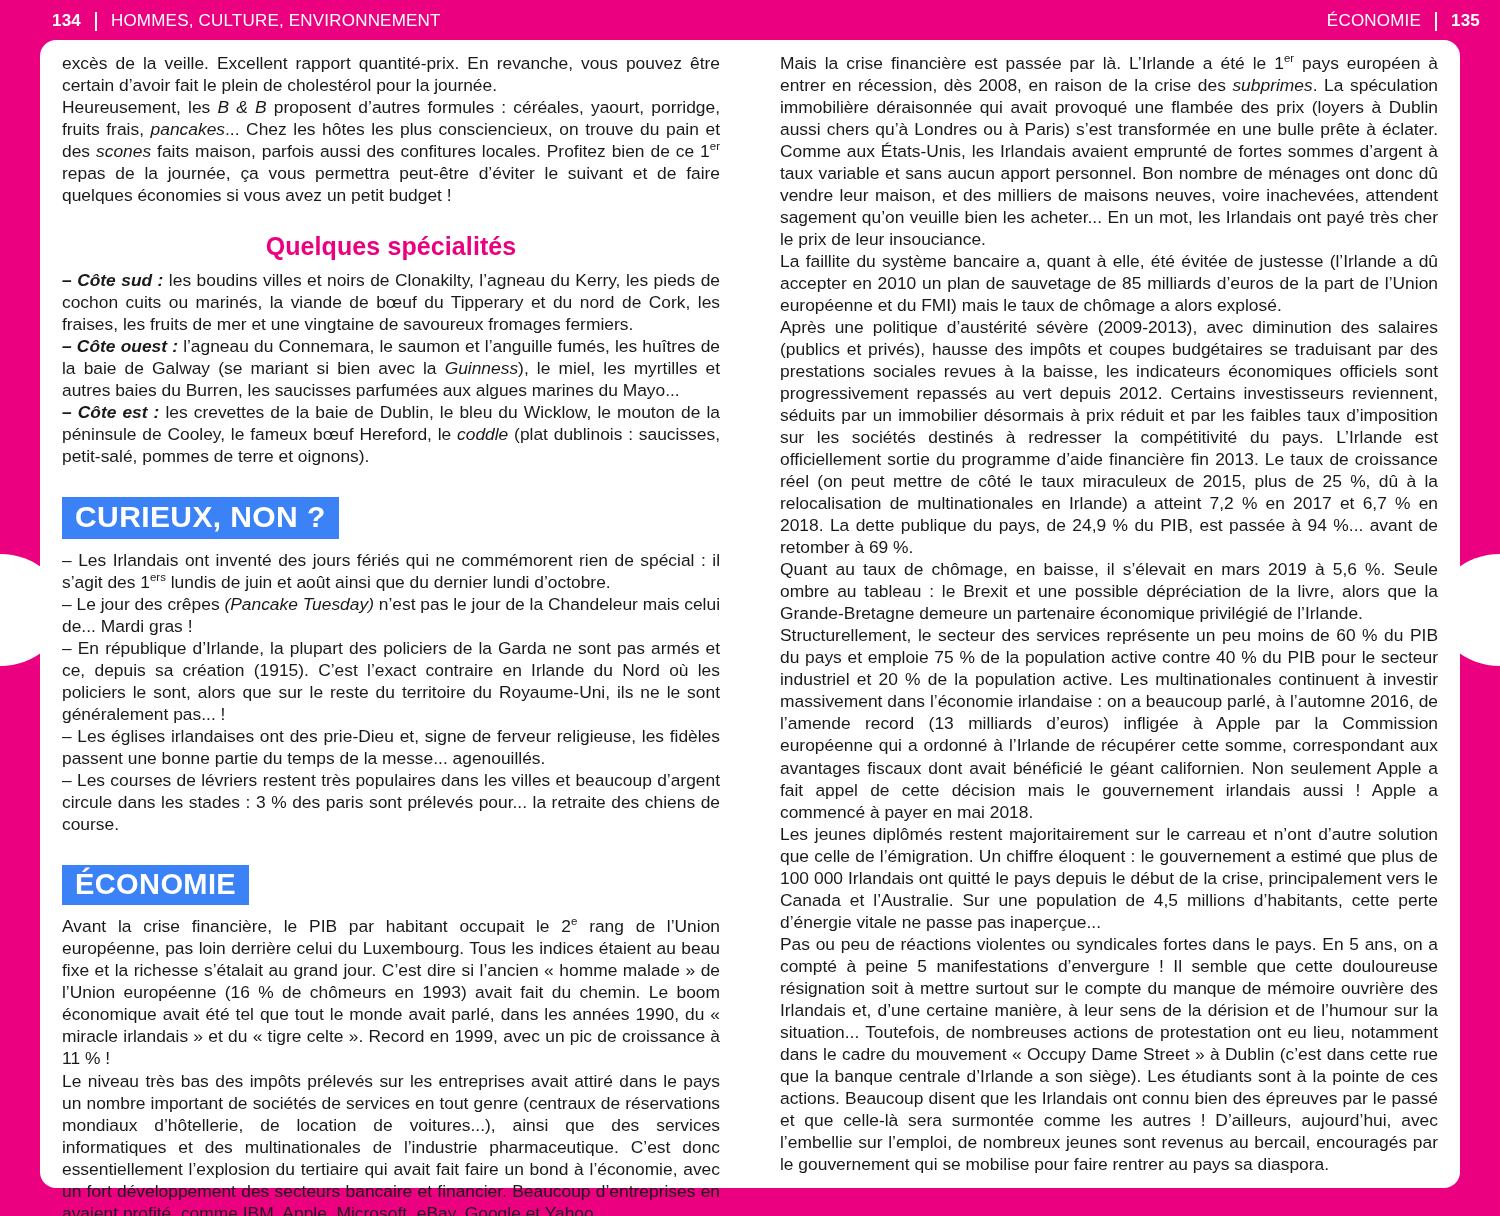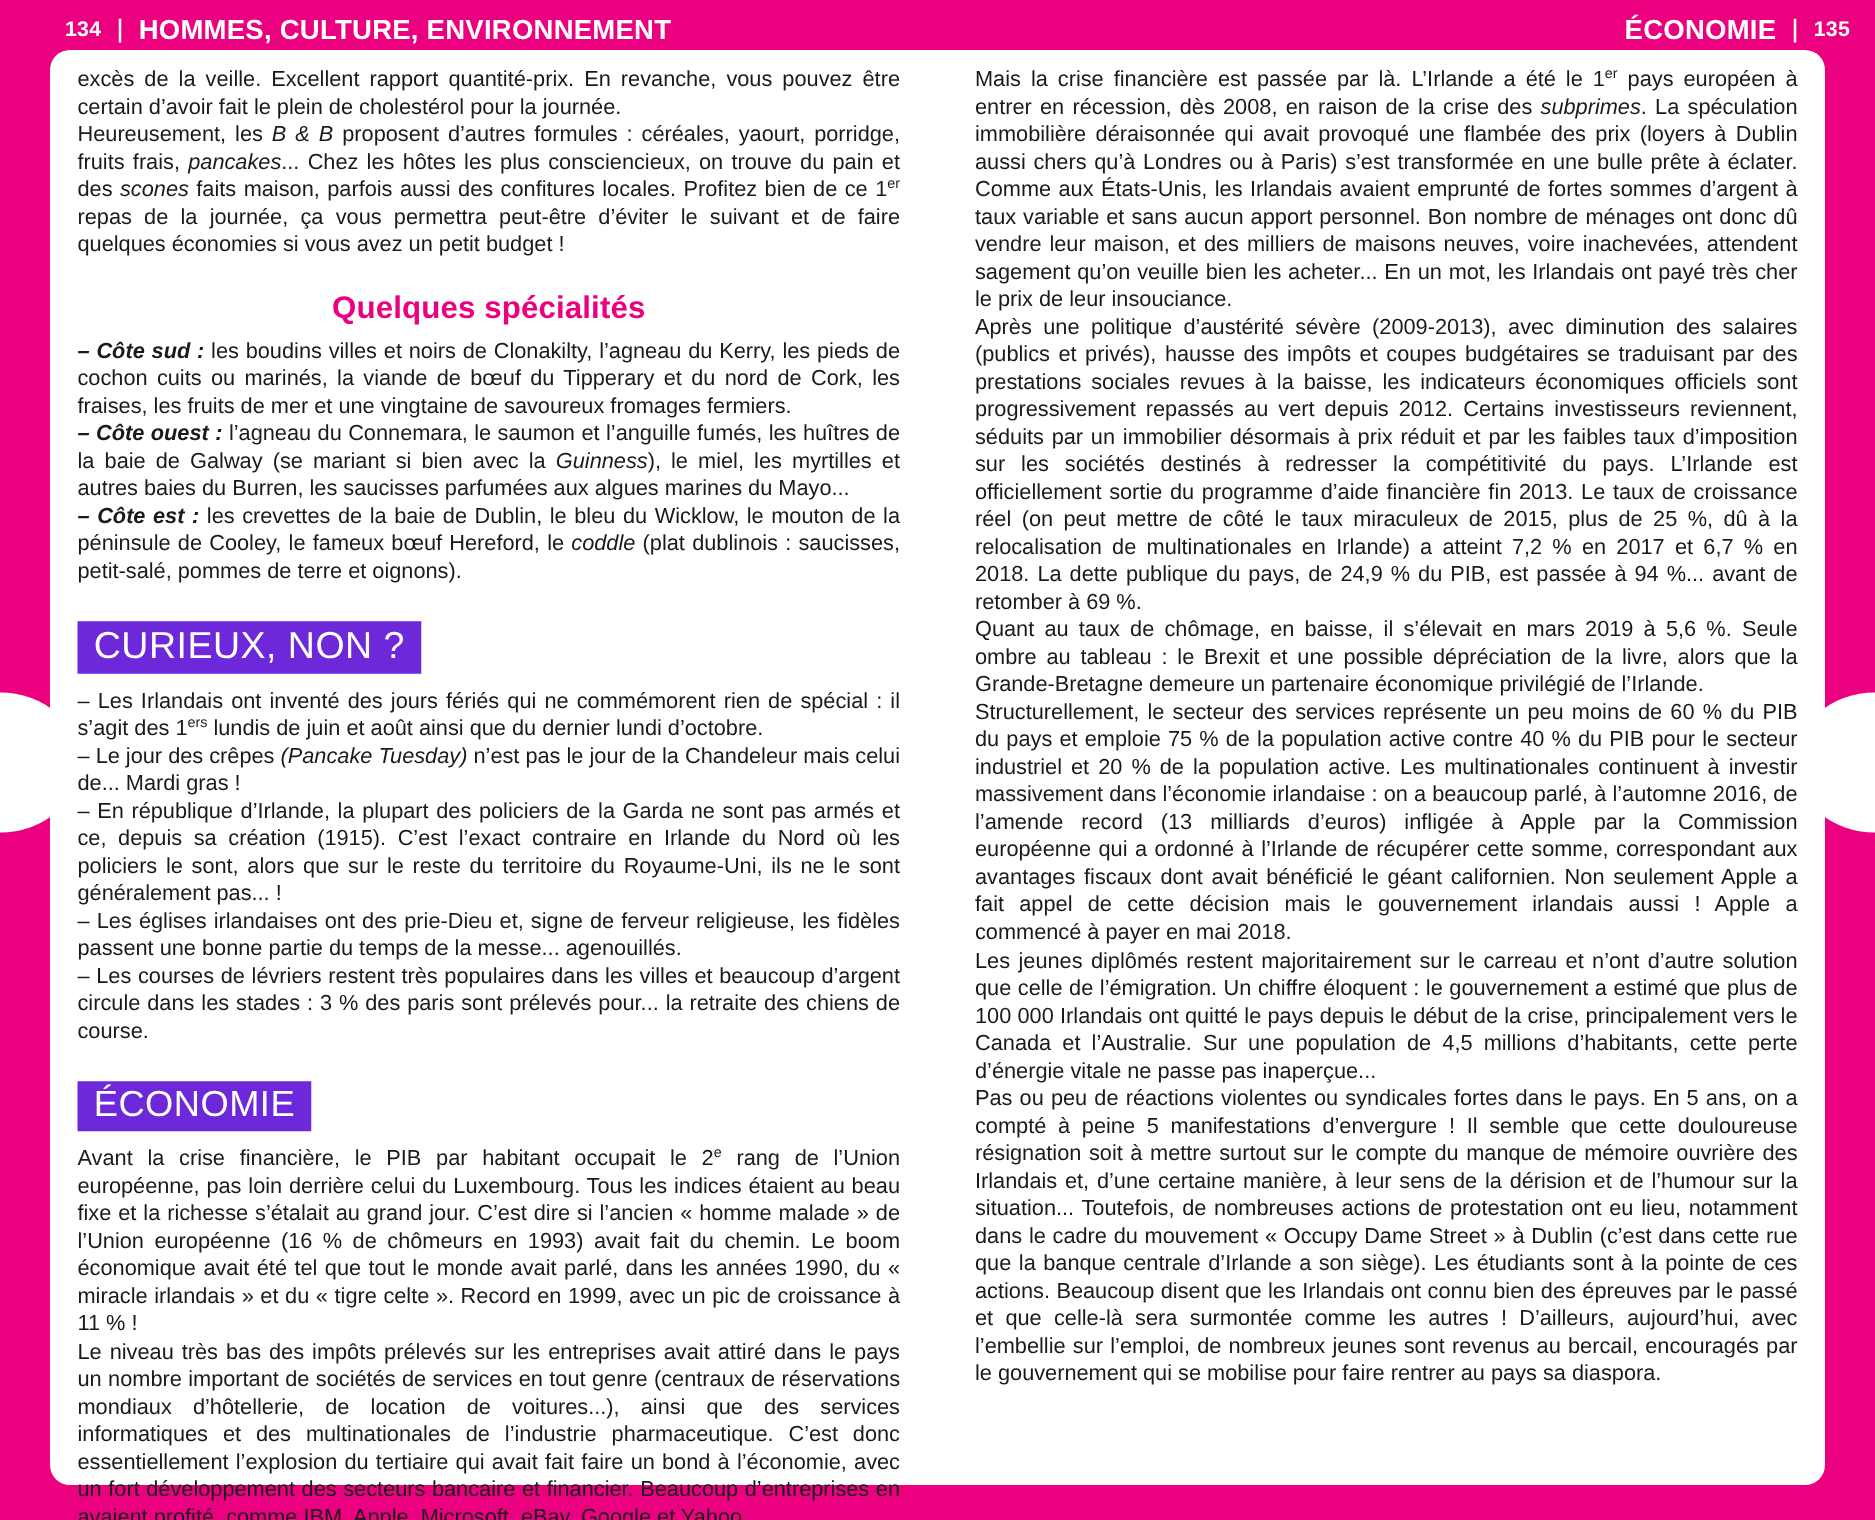--- a/index.html
+++ b/index.html
@@ -52,22 +52,22 @@
   }
   .rule {
     display: inline-block;
     width: 2px;
     height: 19px;
     background: #ffffff;
     margin: 0 14px;
     vertical-align: middle;
   }
   .runhead {
-    font-size: 22px;
-    font-weight: bold;
+    font-size: 17px;
+    font-weight: normal;
     text-align: center;
   }
 
   
   .sheet {
     position: absolute;
     left: 40px;
     top: 40px;
     width: 1420px;
     height: 1148px;
@@ -132,24 +132,24 @@
     font-size: 25px;
     font-weight: bold;
     font-family: "Liberation Sans", sans-serif;
     letter-spacing: .1px;
     text-align: center;
   }
   h2.banner {
     display: inline-block;
     margin: 30px 0 10px 0;
     padding: 4px 13px 6px 13px;
-    background: #6d28d9;
+    background: #3b82f6;
     color: #ffffff;
     font-size: 30px;
-    font-weight: normal;
+    font-weight: bold;
     letter-spacing: .4px;
     line-height: 1.05;
     font-family: "Liberation Sans", sans-serif;
   }
   h2.banner.small { font-size: 29px; }
 
   i { font-style: italic; }
   b { font-weight: bold; }
   sup {
     font-size: .66em;
@@ -213,20 +213,21 @@
 
       <p class="body"><span>Avant la crise financière, le PIB par habitant occupait le 2</span><sup>e</sup><span> rang de l’Union européenne, pas loin derrière celui du Luxembourg. Tous les indices étaient au beau fixe et la richesse s’étalait au grand jour. C’est dire si l’ancien « homme malade » de l’Union européenne (16 % de chômeurs en 1993) avait fait du chemin. Le boom économique avait été tel que tout le monde avait parlé, dans les années 1990, du « miracle irlandais » et du « tigre celte ». Record en 1999, avec un pic de croissance à 11 % !</span></p>
 
       <p class="body">Le niveau très bas des impôts prélevés sur les entreprises avait attiré dans le pays un nombre important de sociétés de services en tout genre (centraux de réservations mondiaux d’hôtellerie, de location de voitures...), ainsi que des services informatiques et des multinationales de l’industrie pharmaceutique. C’est donc essentiellement l’explosion du tertiaire qui avait fait faire un bond à l’économie, avec un fort développement des secteurs bancaire et financier. Beaucoup d’entreprises en avaient profité, comme IBM, Apple, Microsoft, eBay, Google et Yahoo.</p>
     </div>
 
     <div class="col right">
 
       <p class="body"><span>Mais la crise financière est passée par là. L’Irlande a été le 1</span><sup>er</sup><span> pays européen à entrer en récession, dès 2008, en raison de la crise des </span><i>subprimes</i><span>. La spéculation immobilière déraisonnée qui avait provoqué une flambée des prix (loyers à Dublin aussi chers qu’à Londres ou à Paris) s’est transformée en une bulle prête à éclater. Comme aux États-Unis, les Irlandais avaient emprunté de fortes sommes d’argent à taux variable et sans aucun apport personnel. Bon nombre de ménages ont donc dû vendre leur maison, et des milliers de maisons neuves, voire inachevées, attendent sagement qu’on veuille bien les acheter... En un mot, les Irlandais ont payé très cher le prix de leur insouciance.</span></p>
 
+      <p class="body">La faillite du système bancaire a, quant à elle, été évitée de justesse (l’Irlande a dû accepter en 2010 un plan de sauvetage de 85 milliards d’euros de la part de l’Union européenne et du FMI) mais le taux de chômage a alors explosé.</p>
 
       <p class="body">Après une politique d’austérité sévère (2009-2013), avec diminution des salaires (publics et privés), hausse des impôts et coupes budgétaires se traduisant par des prestations sociales revues à la baisse, les indicateurs économiques officiels sont progressivement repassés au vert depuis 2012. Certains investisseurs reviennent, séduits par un immobilier désormais à prix réduit et par les faibles taux d’imposition sur les sociétés destinés à redresser la compétitivité du pays. L’Irlande est officiellement sortie du programme d’aide financière fin 2013. Le taux de croissance réel (on peut mettre de côté le taux miraculeux de 2015, plus de 25 %, dû à la relocalisation de multinationales en Irlande) a atteint 7,2 % en 2017 et 6,7 % en 2018. La dette publique du pays, de 24,9 % du PIB, est passée à 94 %... avant de retomber à 69 %.</p>
 
       <p class="body">Quant au taux de chômage, en baisse, il s’élevait en mars 2019 à 5,6 %. Seule ombre au tableau : le Brexit et une possible dépréciation de la livre, alors que la Grande-Bretagne demeure un partenaire économique privilégié de l’Irlande.</p>
 
       <p class="body">Structurellement, le secteur des services représente un peu moins de 60 % du PIB du pays et emploie 75 % de la population active contre 40 % du PIB pour le secteur industriel et 20 % de la population active. Les multinationales continuent à investir massivement dans l’économie irlandaise : on a beaucoup parlé, à l’automne 2016, de l’amende record (13 milliards d’euros) infligée à Apple par la Commission européenne qui a ordonné à l’Irlande de récupérer cette somme, correspondant aux avantages fiscaux dont avait bénéficié le géant californien. Non seulement Apple a fait appel de cette décision mais le gouvernement irlandais aussi ! Apple a commencé à payer en mai 2018.</p>
 
 
       <p class="body">Les jeunes diplômés restent majoritairement sur le carreau et n’ont d’autre solution que celle de l’émigration. Un chiffre éloquent : le gouvernement a estimé que plus de 100 000 Irlandais ont quitté le pays depuis le début de la crise, principalement vers le Canada et l’Australie. Sur une population de 4,5 millions d’habitants, cette perte d’énergie vitale ne passe pas inaperçue...</p>
 

